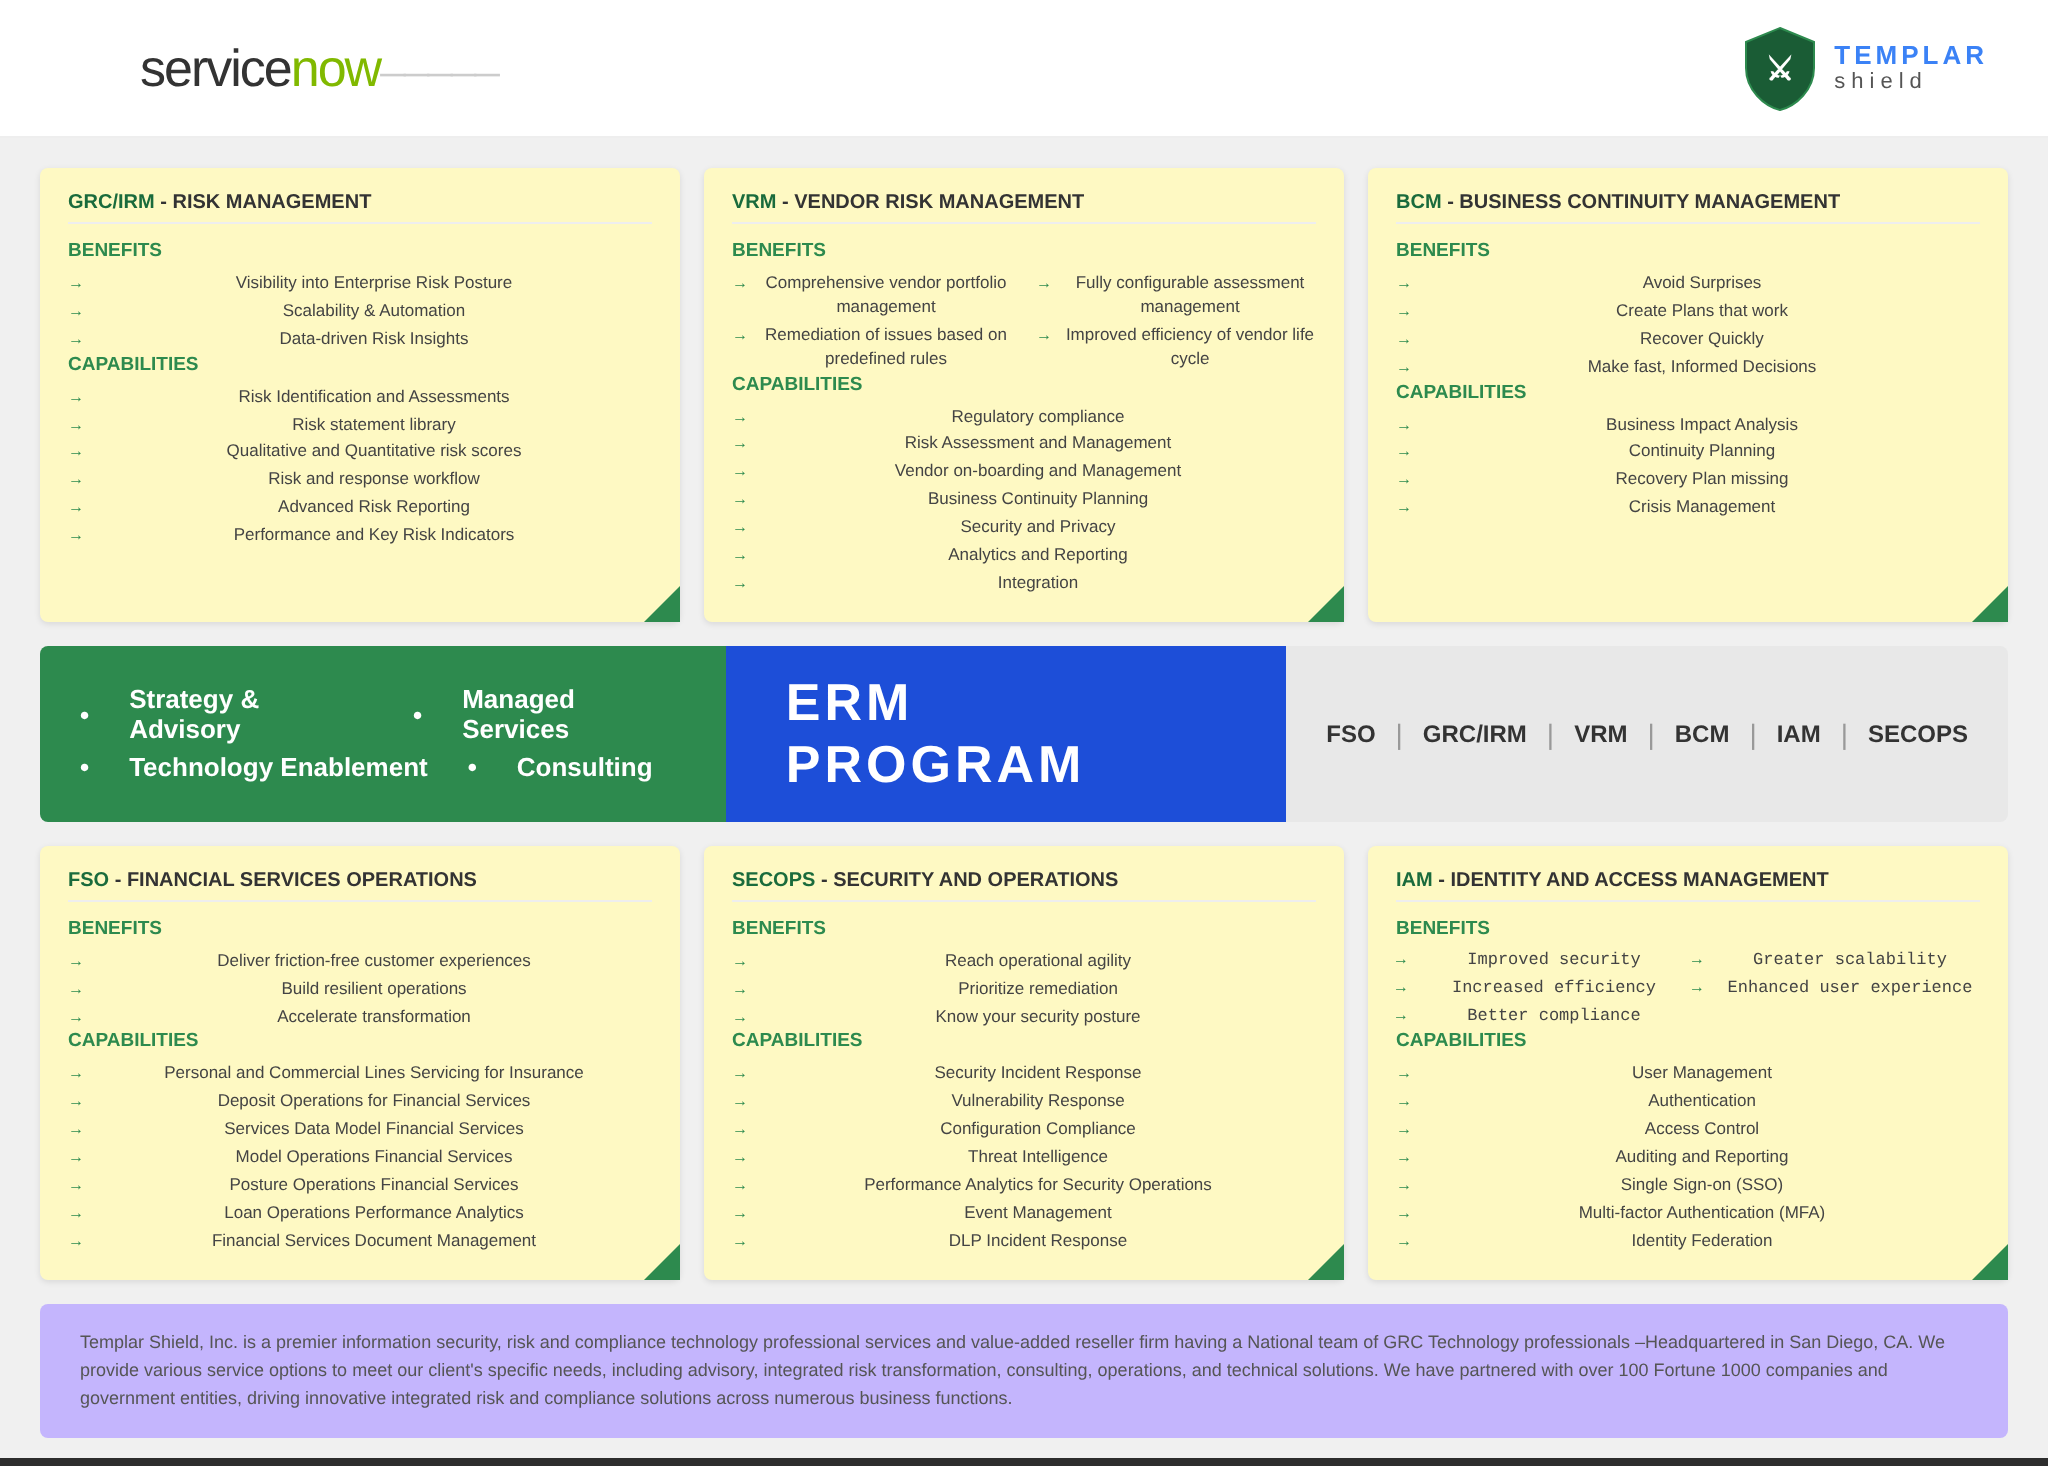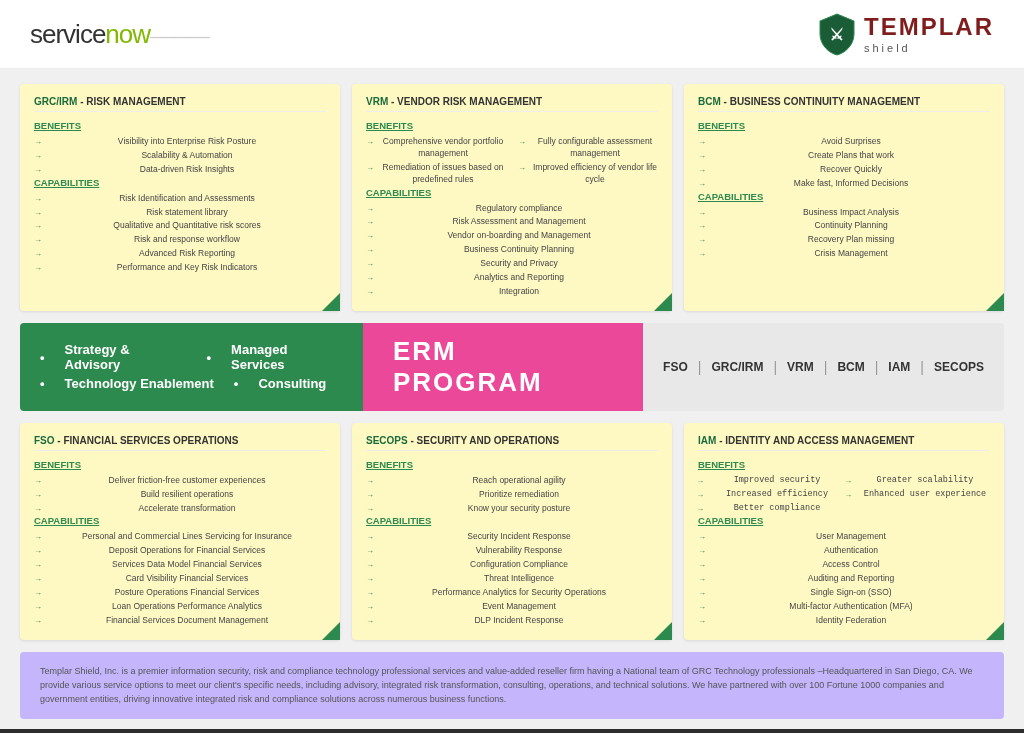--- a/index.html
+++ b/index.html
@@ -19,42 +19,43 @@
       display: flex;
       align-items: center;
       justify-content: space-between;
       border-bottom: 1px solid #eee;
     }
     .servicenow-logo {
       font-size: 26px;
       color: #333;
       font-weight: 300;
       letter-spacing: -1px;
+      margin-left: 40px;
     }
     .servicenow-logo span {
       color: #81b900;
     }
     .logo-right {
       display: flex;
       align-items: center;
       gap: 8px;
     }
     .shield-icon {
       width: 38px;
       height: 44px;
     }
     .templar-text {
       display: flex;
       flex-direction: column;
       line-height: 1.2;
     }
     .templar-name {
-      font-size: 24px;
-      font-weight: bold;
-      color: #7f1d1d;
+      font-size: 13px;
+      font-weight: bold;
+      color: #3b82f6;
       letter-spacing: 2px;
     }
     .templar-sub {
       font-size: 11px;
       color: #555;
       letter-spacing: 3px;
     }
 
     
     .main-content {
@@ -89,21 +90,20 @@
     .card-title .highlight {
       color: #1a6b3c;
     }
 
     .section-label {
       font-size: 9.5px;
       font-weight: bold;
       color: #2d8a4e;
       margin-top: 0;
       margin-bottom: 4px;
-      text-decoration: underline;
     }
 
     .bullet-list {
       list-style: none;
       padding: 0;
     }
     .bullet-list li {
       font-size: 8.5px;
       color: #444;
       padding: 1px 0;
@@ -149,21 +149,21 @@
       font-size: 13px;
       font-weight: bold;
     }
 
     .banner-item {
       font-size: 13px;
       font-weight: bold;
     }
 
     .banner-middle {
-      background: #ec4899;
+      background: #1d4ed8;
       color: white;
       display: flex;
       align-items: center;
       justify-content: center;
       padding: 13px 30px;
       min-width: 200px;
     }
 
     .erm-title {
       font-size: 26px;
@@ -383,21 +383,21 @@
       <ul class="bullet-list">
         <li>Deliver friction-free customer experiences</li>
         <li>Build resilient operations</li>
         <li>Accelerate transformation</li>
       </ul>
       <div class="section-label">CAPABILITIES</div>
       <ul class="bullet-list">
         <li>Personal and Commercial Lines Servicing for Insurance</li>
         <li>Deposit Operations for Financial Services</li>
         <li>Services Data Model Financial Services</li>
-        <li>Card Visibility Financial Services</li>
+        <li>Model Operations Financial Services</li>
         <li>Posture Operations Financial Services</li>
         <li>Loan Operations Performance Analytics</li>
         <li>Financial Services Document Management</li>
       </ul>
       <div class="card-corner"></div>
     </div>
 
     <div class="card">
       <div class="card-title">
         <span class="highlight">SECOPS</span>

